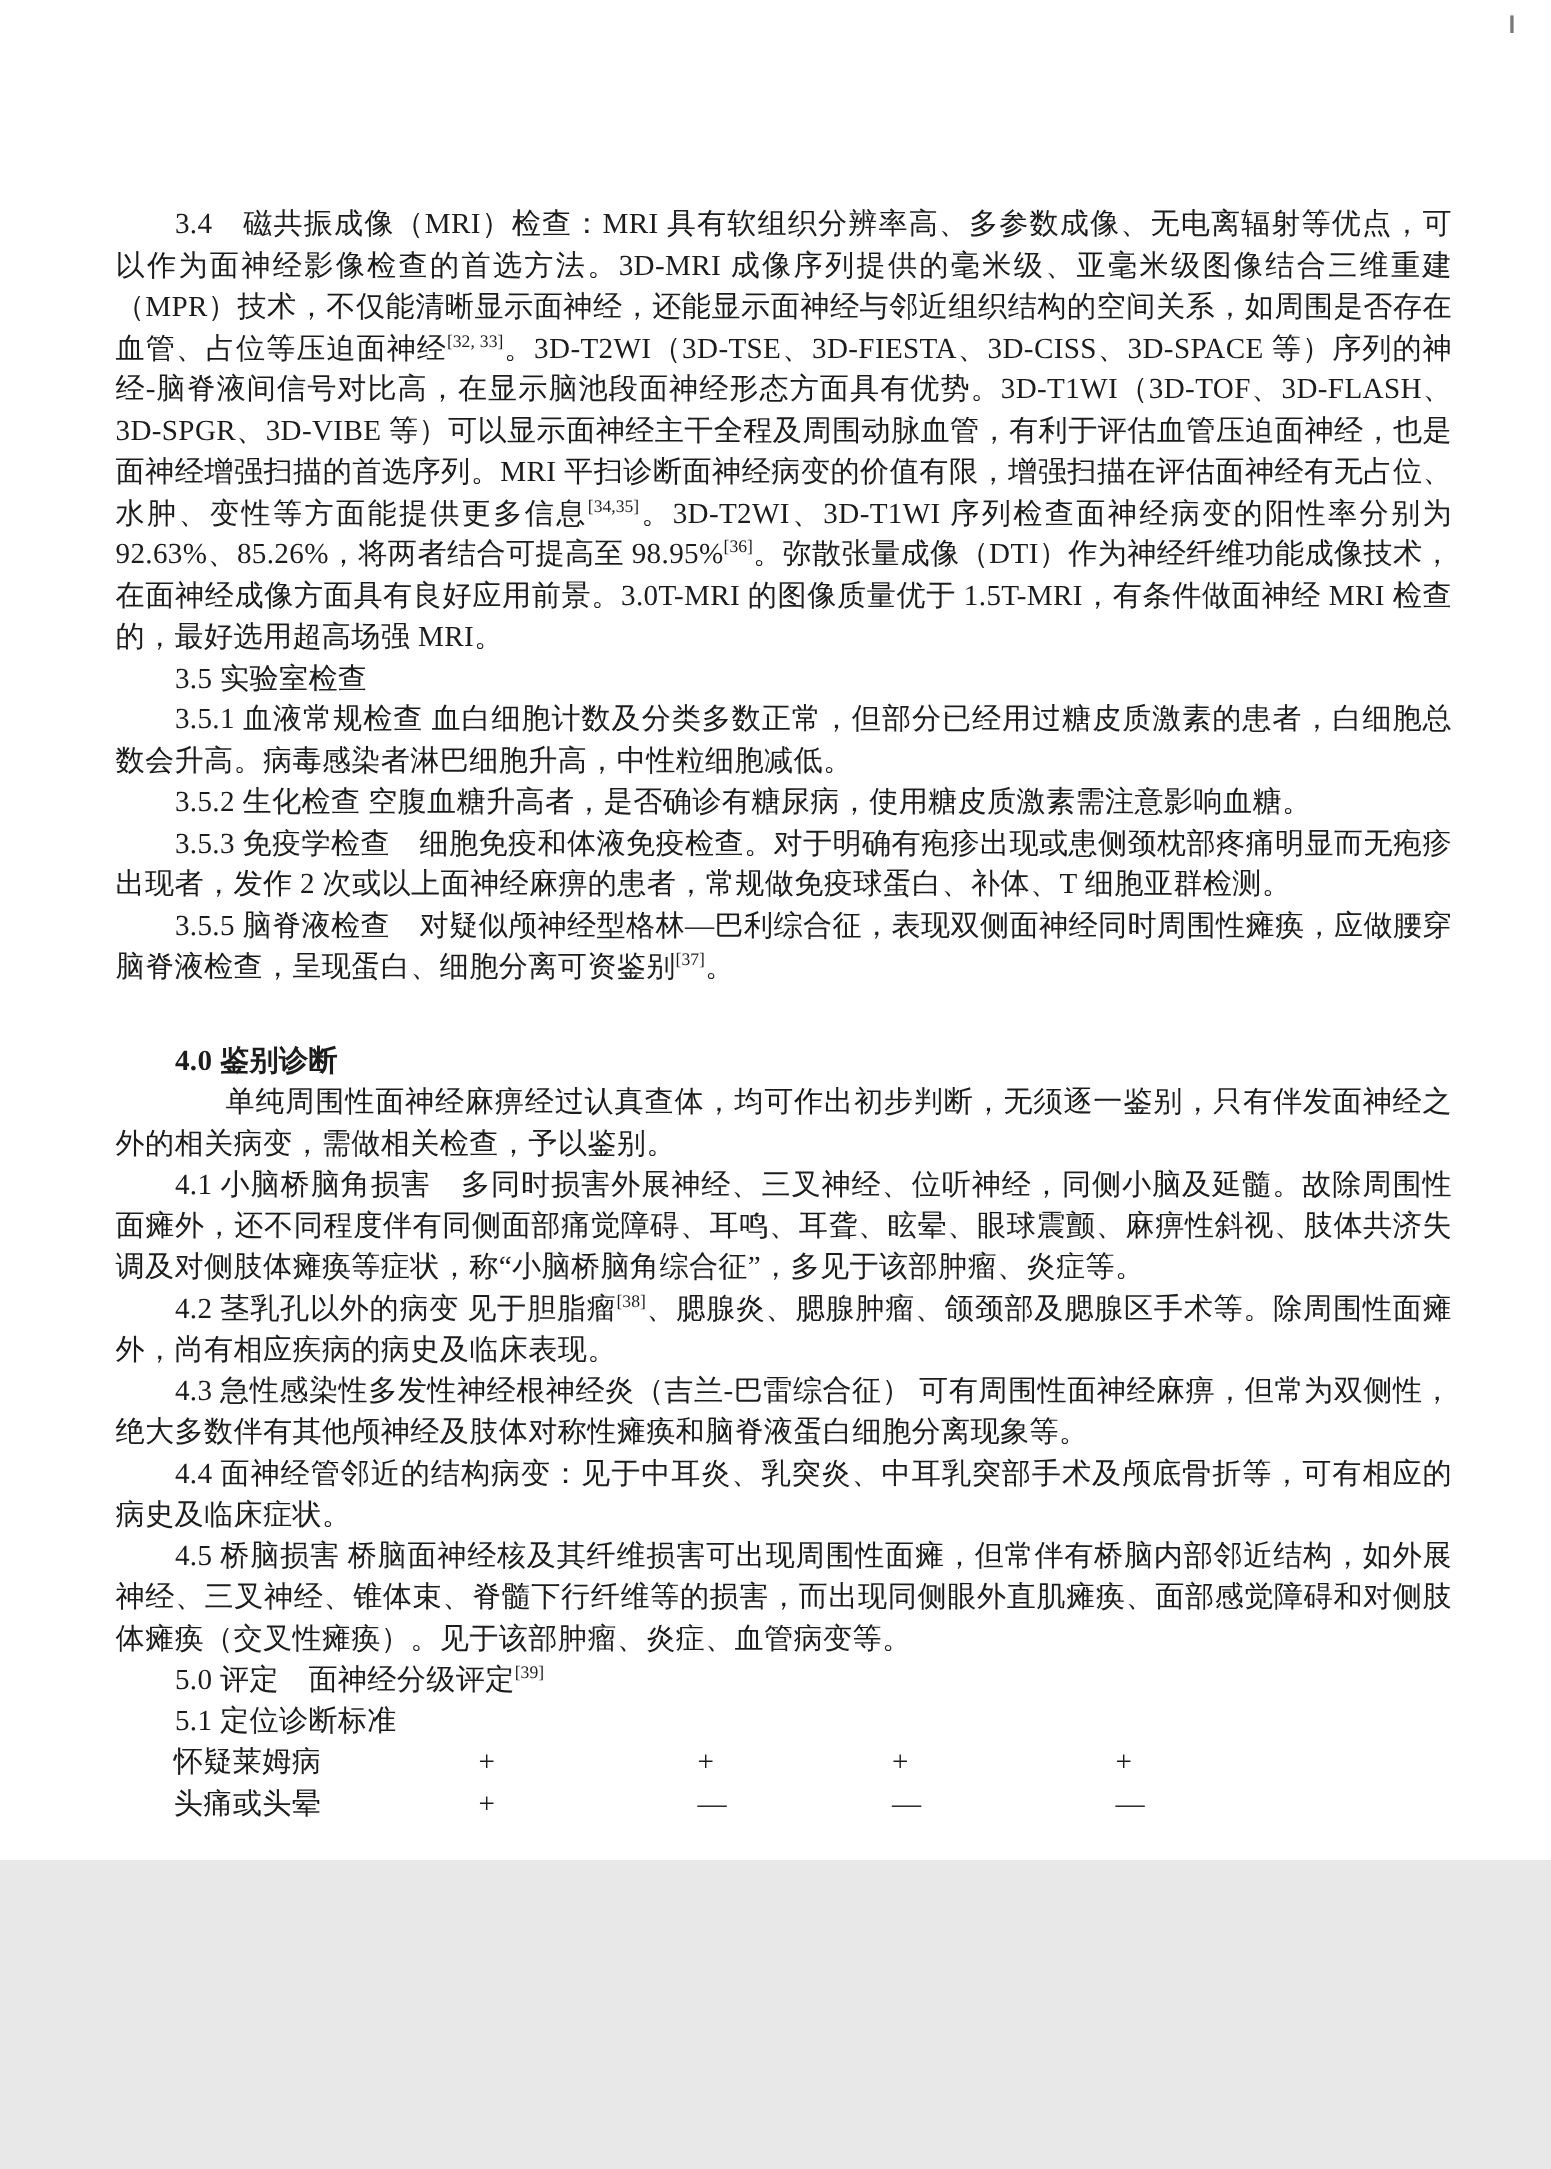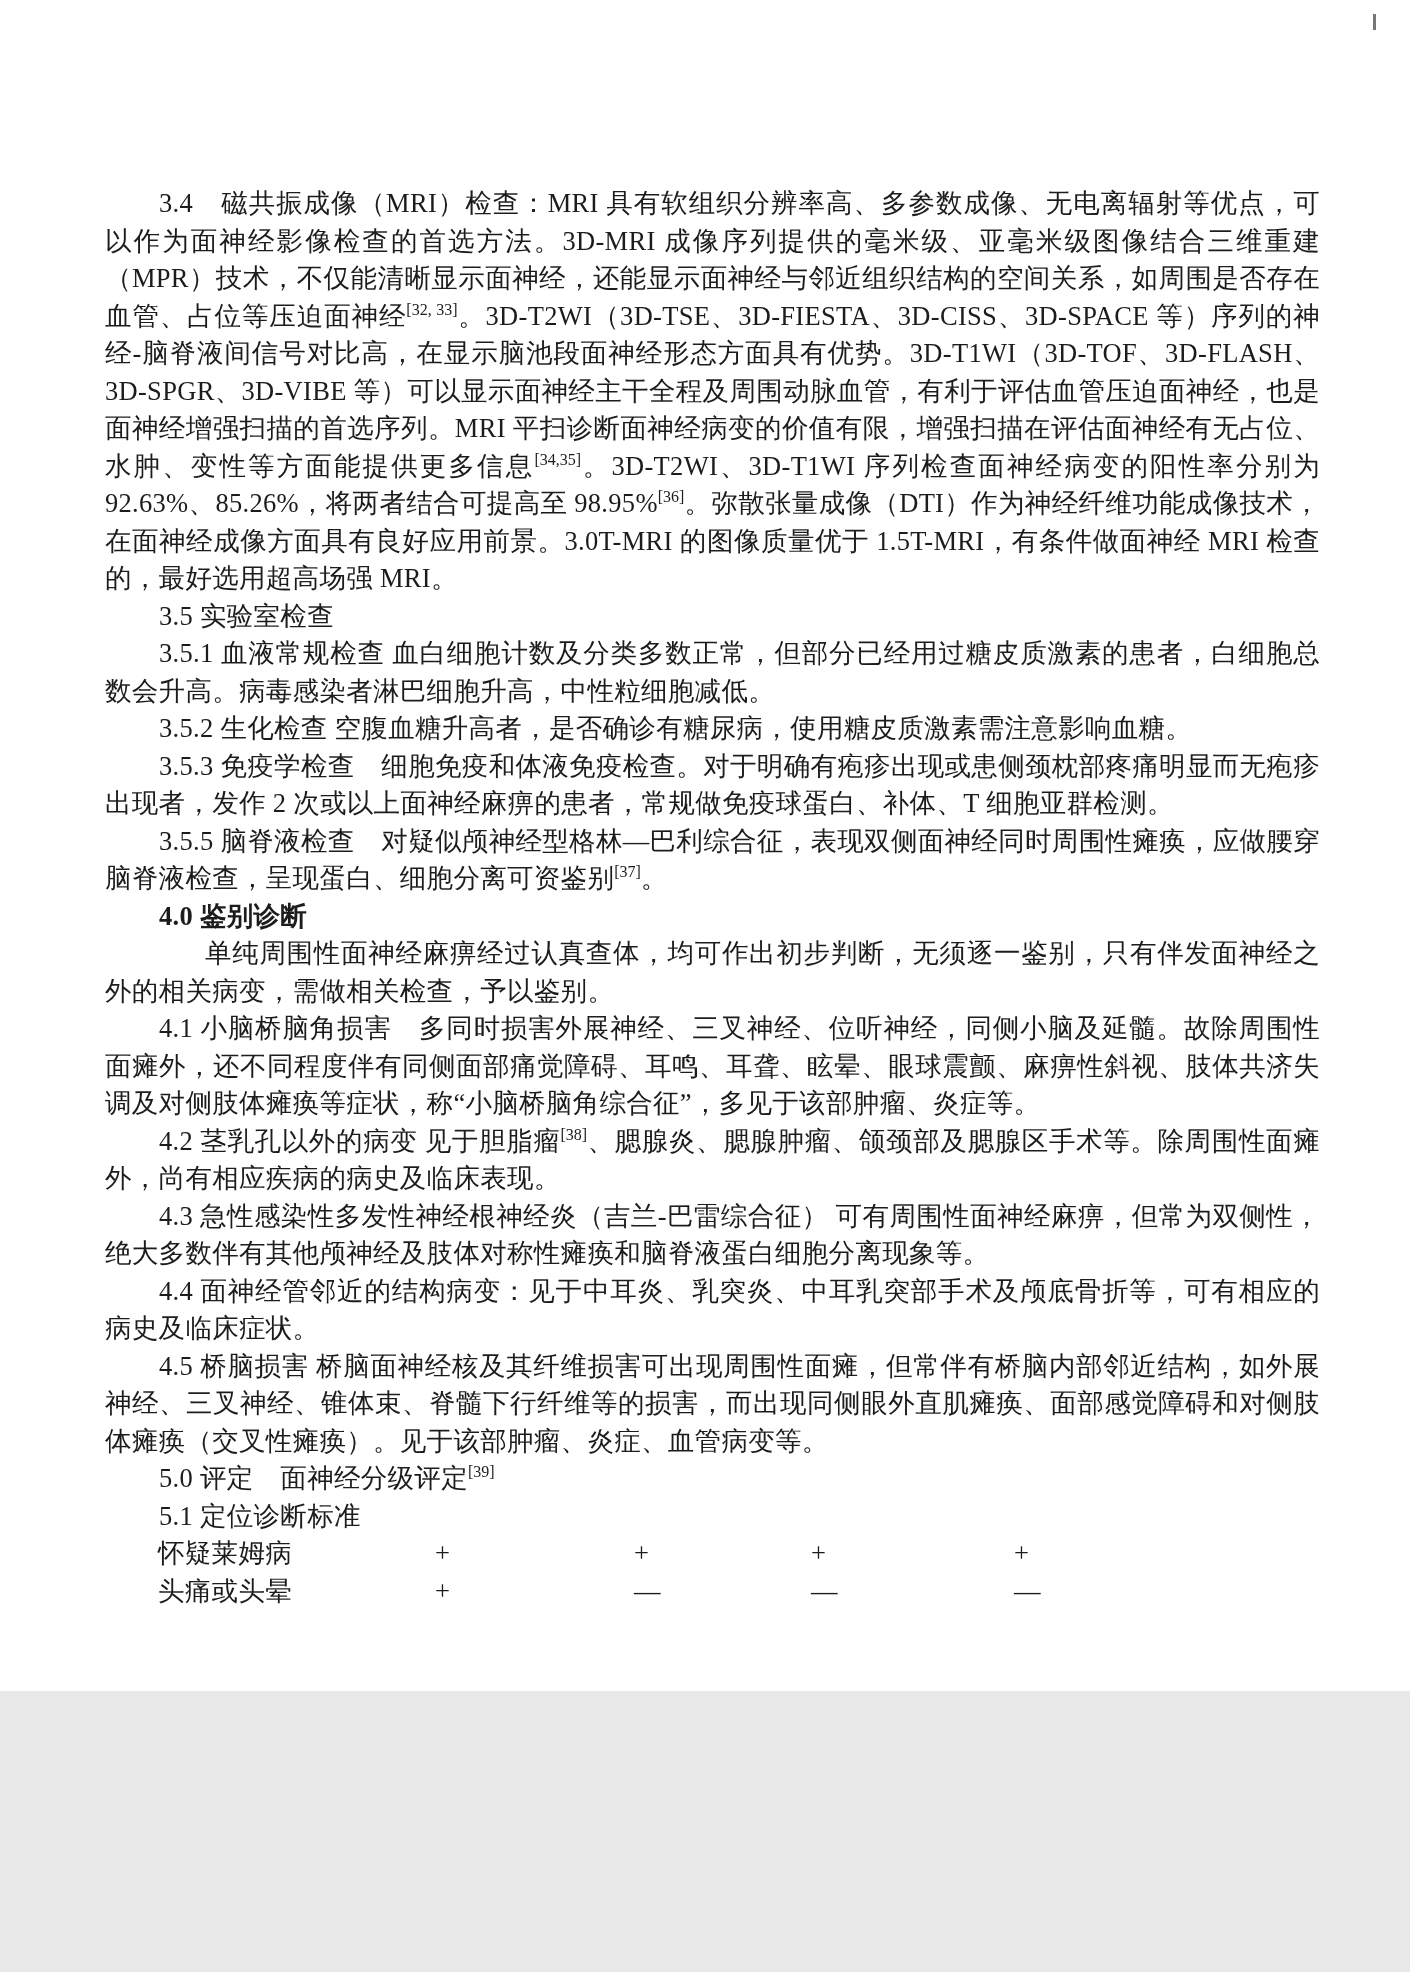--- a/index.html
+++ b/index.html
@@ -16,21 +16,21 @@
     background:#777;
   }
   .body{
     position:absolute;left:105px;top:185px;width:1215px;
     font-size:26.5px;line-height:37.5px;
     text-align:justify;
     letter-spacing:0.3px;
   }
   .para{margin:0;text-indent:54px;}
   .para.indent-big{text-indent:100px;}
-  .para.bold{font-weight:bold;}
+  .para.bold{font-weight:bold;margin-top:48px;}
   sup{
     font-size:16px;line-height:0;vertical-align:super;
     letter-spacing:0;
   }
   .dtable{position:relative;margin-top:0;}
   .trow{position:relative;height:37.5px;}
   .tc{position:absolute;top:0;white-space:nowrap;}
   .tc0{left:53px;}
   .tc1{left:330px;}
   .tc2{left:529px;}

